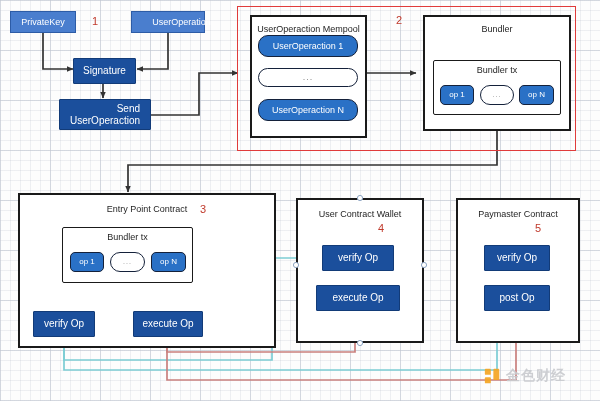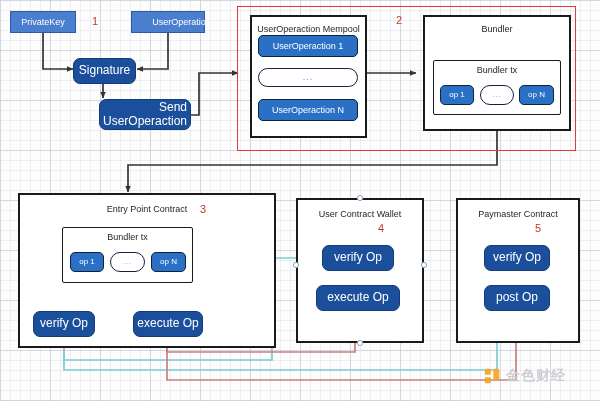--- a/index.html
+++ b/index.html
@@ -41,27 +41,27 @@
     line-height: 1.15;
   }
   .rect-lightblue {
     background: #4a7ece;
     border: 1px solid #2d5ca6;
     font-size: 9px;
   }
   .pill-dark {
     background: #1b4f9c;
     border: 1px solid #123b78;
-    border-radius: 7px;
-    font-size: 12px;
+    border-radius: 1px;
+    font-size: 10px;
   }
   .pill-mid {
     background: #2a71c6;
     border: 1.4px solid #14213a;
-    border-radius: 5px;
+    border-radius: 10px;
     font-size: 9px;
   }
   .pill-empty {
     background: #ffffff;
     border: 1.4px solid #14213a;
     border-radius: 10px;
     color: #8a8a8a;
     font-size: 9px;
     letter-spacing: 1px;
   }
@@ -171,21 +171,21 @@
   </div>
 
   <div class="node rect-lightblue" style="left:131px; top:11px; width:74px; height:22px;padding-left:27px;">
     <span>UserOperation</span>
   </div>
 
   <div class="node pill-dark" style="left:73px; top:58px; width:63px; height:26px;">
     <span>Signature</span>
   </div>
 
-  <div class="node pill-dark" style="left:59px; top:99px; width:92px; height:31px; white-space:pre-line;margin-left:40px;">
+  <div class="node pill-dark" style="left:59px; top:99px; width:92px; height:31px; white-space:pre-line;">
     <span>Send
 UserOperaction</span>
   </div>
 
   <div class="step-num" style="left:92px; top:15px;">1</div>
 
   <div class="red-outline" style="left:237px; top:6px; width:339px; height:145px;"></div>
 
   <div class="step-num" style="left:396px; top:14px;">2</div>
 

